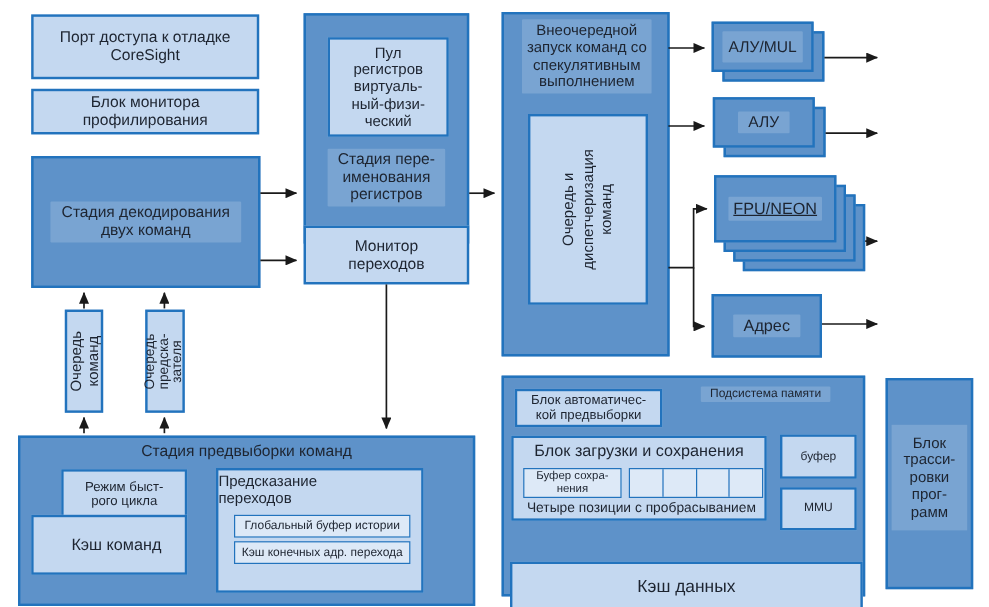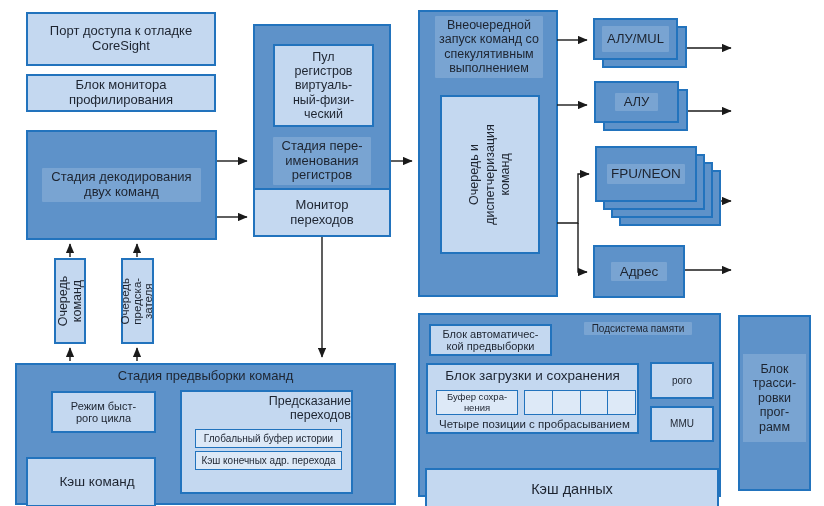--- a/index.html
+++ b/index.html
@@ -59,30 +59,30 @@
   <div class="box light blk" style="left:121px;top:258px;width:33px;height:86px;">
     <div class="vwrap"><span class="vtext f115" style="line-height:1.0;">Очередь
 предска-
 зателя</span></div>
   </div>
 
   <div class="box dark blk" style="left:15px;top:363px;width:381px;height:142px;">
     <div class="abs" style="left:0;top:4px;width:100%;text-align:center;">Стадия предвыборки команд</div>
     <div class="box light" style="left:34px;top:26px;width:105px;height:42px;font-size:11px;">Режим быст-
 рого цикла</div>
-    <div class="box light f135" style="left:9px;top:92px;width:130px;height:50px;padding-left:12px;">Кэш команд</div>
+    <div class="box light f135" style="left:9px;top:64px;width:130px;height:50px;padding-left:12px;">Кэш команд</div>
     <div class="box light blk" style="left:163px;top:25px;width:173px;height:104px;">
-      <div class="abs f125" style="left:0;top:3px;width:100%;text-align:right;line-height:1.08;white-space:pre-line;">Предсказание
+      <div class="abs f125" style="left:0;top:3px;width:100%;text-align:left;line-height:1.08;white-space:pre-line;">Предсказание
 переходов</div>
       <div class="box lighter f105" style="left:13px;top:37px;width:147px;height:19px;border-width:1.5px;">Глобальный буфер истории</div>
       <div class="box lighter f105" style="left:13px;top:59px;width:147px;height:19px;border-width:1.5px;">Кэш конечных адр. перехода</div>
     </div>
   </div>
 
-  <div class="box dark blk" style="left:253px;top:24px;width:138px;height:192px;">
+  <div class="box dark blk" style="left:253px;top:11px;width:138px;height:192px;">
     <div class="box light f125" style="left:18px;top:18px;width:101px;height:83px;">Пул
 регистров
 виртуаль-
 ный-физи-
 ческий</div>
     <div class="abs ctr" style="left:0;top:106px;width:100%;height:58px;"><span class="hl">Стадия пере-
 именования
 регистров</span></div>
   </div>
 
@@ -103,42 +103,42 @@
 
   <div class="shadowbox" style="left:602px;top:26px;width:85px;height:42px;"></div>
   <div class="box dark" style="left:593px;top:18px;width:85px;height:42px;"><span class="hl" style="padding:6px 5px;">АЛУ/MUL</span></div>
 
   <div class="shadowbox" style="left:603px;top:89px;width:85px;height:42px;"></div>
   <div class="box dark" style="left:594px;top:81px;width:85px;height:42px;"><span class="hl">АЛУ</span></div>
 
   <div class="shadowbox" style="left:619px;top:170px;width:102px;height:56px;"></div>
   <div class="shadowbox" style="left:611px;top:162px;width:102px;height:56px;"></div>
   <div class="shadowbox" style="left:603px;top:154px;width:102px;height:56px;"></div>
-  <div class="box dark f135" style="left:595px;top:146px;width:102px;height:56px;"><span class="hl" style="padding:2px 4px;">FPU/NEON</span></div>
+  <div class="box dark f135" style="left:595px;top:146px;width:102px;height:56px;text-decoration:underline;"><span class="hl" style="padding:2px 4px;">FPU/NEON</span></div>
 
   <div class="box dark f135" style="left:593px;top:245px;width:92px;height:53px;"><span class="hl">Адрес</span></div>
 
 
   <div class="box dark blk" style="left:418px;top:313px;width:303px;height:184px;">
     <div class="abs ctr" style="left:138px;top:7px;width:160px;"><span class="hl f14" style="padding:1px 8px;">Подсистема памяти</span></div>
     <div class="box light f11" style="left:9px;top:9px;width:123px;height:32px;">Блок автоматичес-
 кой предвыборки</div>
     <div class="box light blk" style="left:6px;top:48px;width:213px;height:71px;">
       <div class="abs f135" style="left:0;top:3px;width:100%;text-align:center;">Блок загрузки и сохранения</div>
       <div class="box lighter f95" style="left:8px;top:25px;width:82px;height:25px;border-width:1.5px;">Буфер сохра-
 нения</div>
       <div class="slots abs" style="left:96px;top:25px;width:112px;height:25px;">
         <div class="slot"></div>
         <div class="slot"></div>
         <div class="slot"></div>
         <div class="slot"></div>
       </div>
       <div class="abs f115" style="left:2px;top:53px;width:209px;text-align:center;">Четыре позиции с пробрасыванием</div>
     </div>
-    <div class="box light f14" style="left:230px;top:47px;width:64px;height:37px;">рого</div>
+    <div class="box light f14" style="left:230px;top:47px;width:64px;height:37px;">буфер</div>
     <div class="box light f14" style="left:230px;top:91px;width:64px;height:36px;">MMU</div>
     <div class="box light f145" style="left:5px;top:133px;width:294px;height:42px;margin-top:20px;">Кэш данных</div>
   </div>
 
   <div class="box dark blk" style="left:738px;top:315px;width:73px;height:176px;">
     <div class="abs ctr f125" style="left:3px;right:3px;top:37px;height:88px;background:rgba(255,255,255,0.17);white-space:pre-line;line-height:1.16;">Блок
 трасси-
 ровки
 прог-
 рамм</div>

